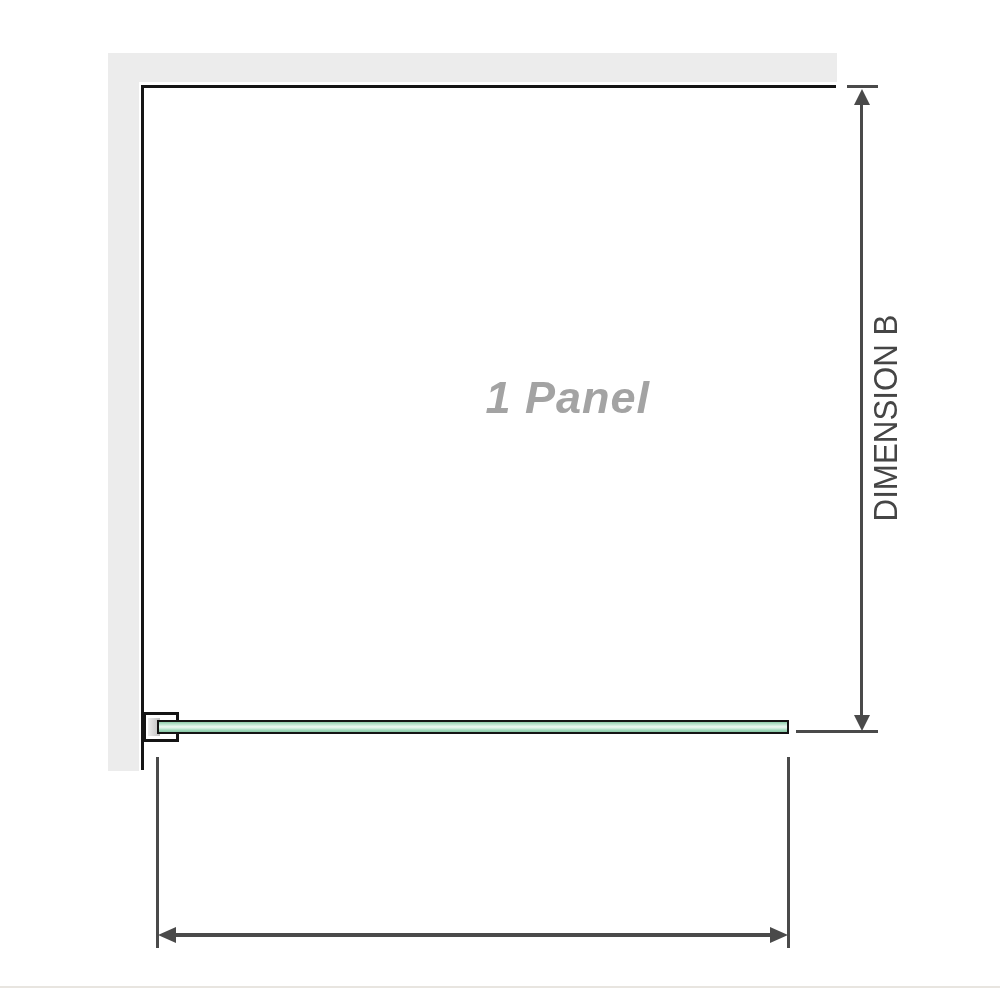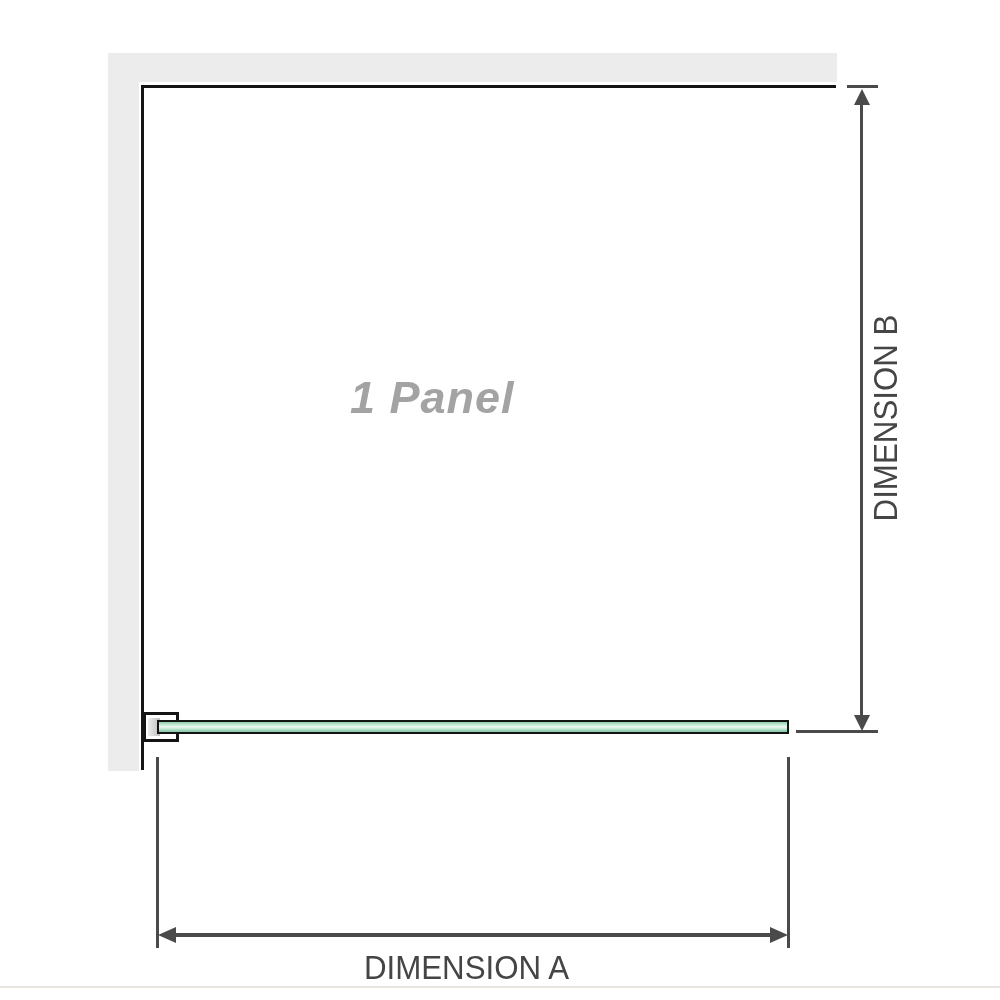--- a/index.html
+++ b/index.html
@@ -18,21 +18,21 @@
   .wall-top  { left: 108px; top: 53px; width: 729px; height: 29px; background: #ececec; }
   .wall-left { left: 108px; top: 53px; width: 31px;  height: 718px; background: #ececec; }
 
   
   .edge-top  { left: 142px; top: 85px; width: 694px; height: 3px; background: #151515; }
   .edge-left { left: 141px; top: 85px; width: 3px;  height: 685px; background: #151515; }
 
   
   .panel-label {
     left: 350px; top: 372px; width: 300px;
-    text-align: left;
+    text-align: right;
     font-size: 45px;
     font-style: italic;
     font-weight: bold;
     color: #a3a3a3;
     letter-spacing: 1px;
   }
 
   
   .dim { background: #4a4a4a; }
   .dimb-line { left: 860px; top: 100px; width: 3px; height: 618px; }
@@ -128,19 +128,16 @@
   <div class="abs dim tick-bottom"></div>
   <div class="abs arrow-up"></div>
   <div class="abs arrow-down"></div>
   <div class="abs dimb-label">DIMENSION B</div>
 
   <div class="abs dim ext-left"></div>
   <div class="abs dim ext-right"></div>
   <div class="abs dim dima-line"></div>
   <div class="abs arrow-left"></div>
   <div class="abs arrow-right"></div>
-  <div class="abs dima-label-wrap">
-    <span>DIMENSION A</span>
-  </div>
 
   <div class="abs baseline"></div>
 
 </div>
 
 </body></html>

